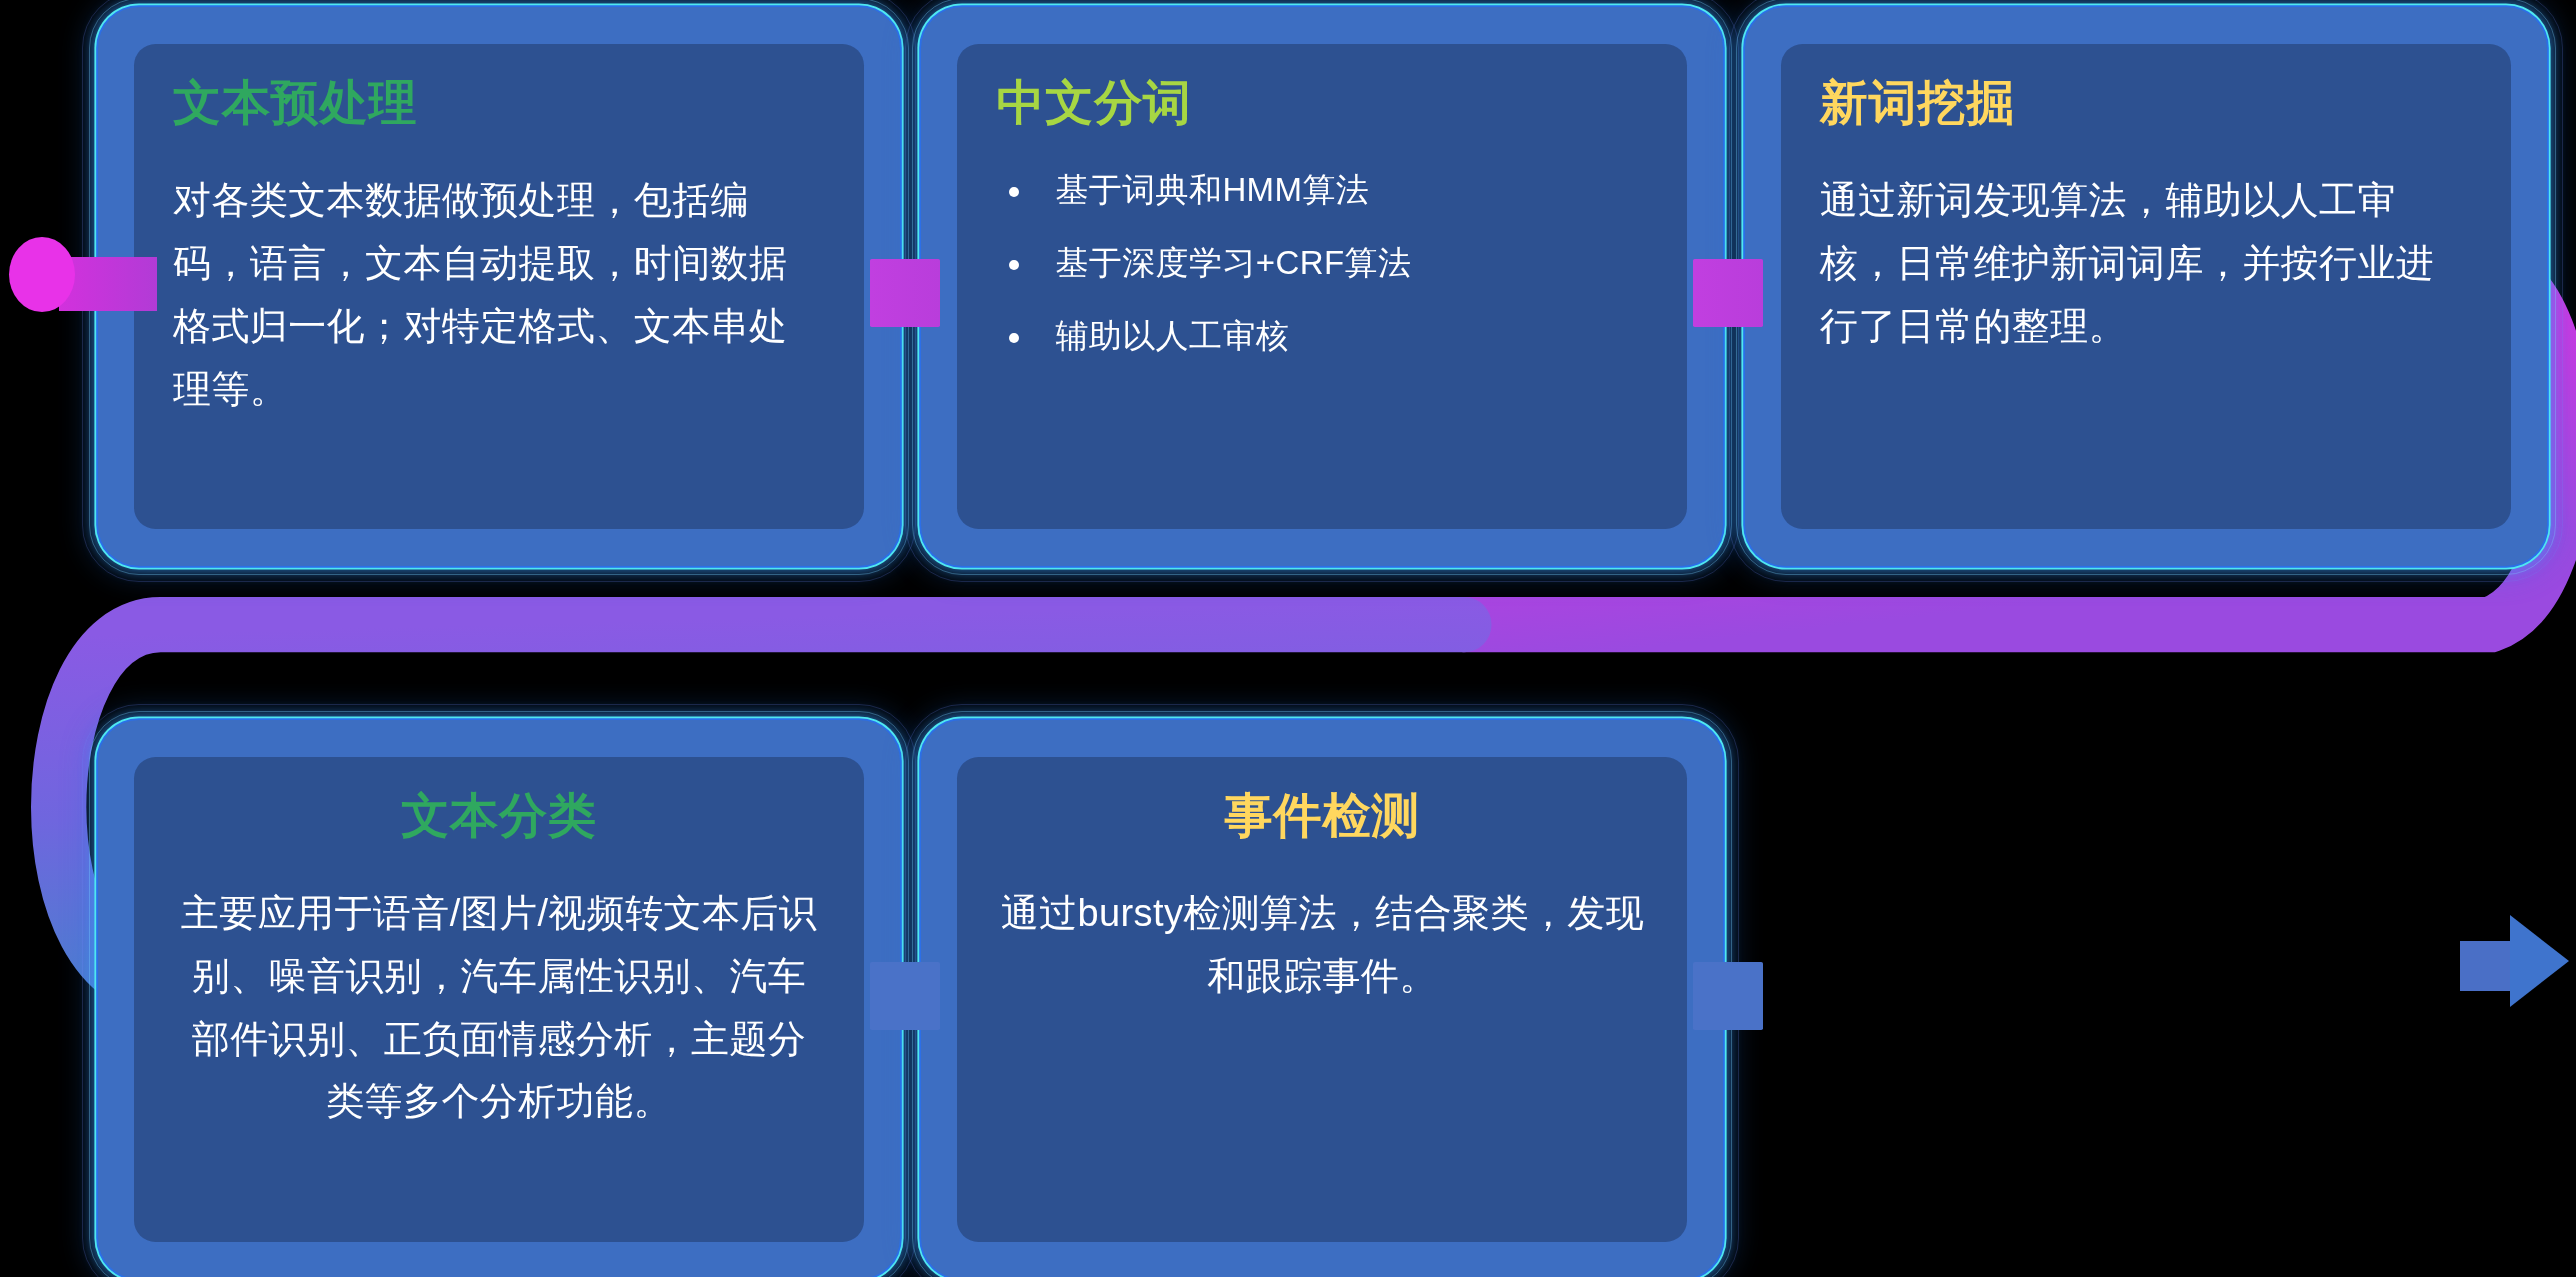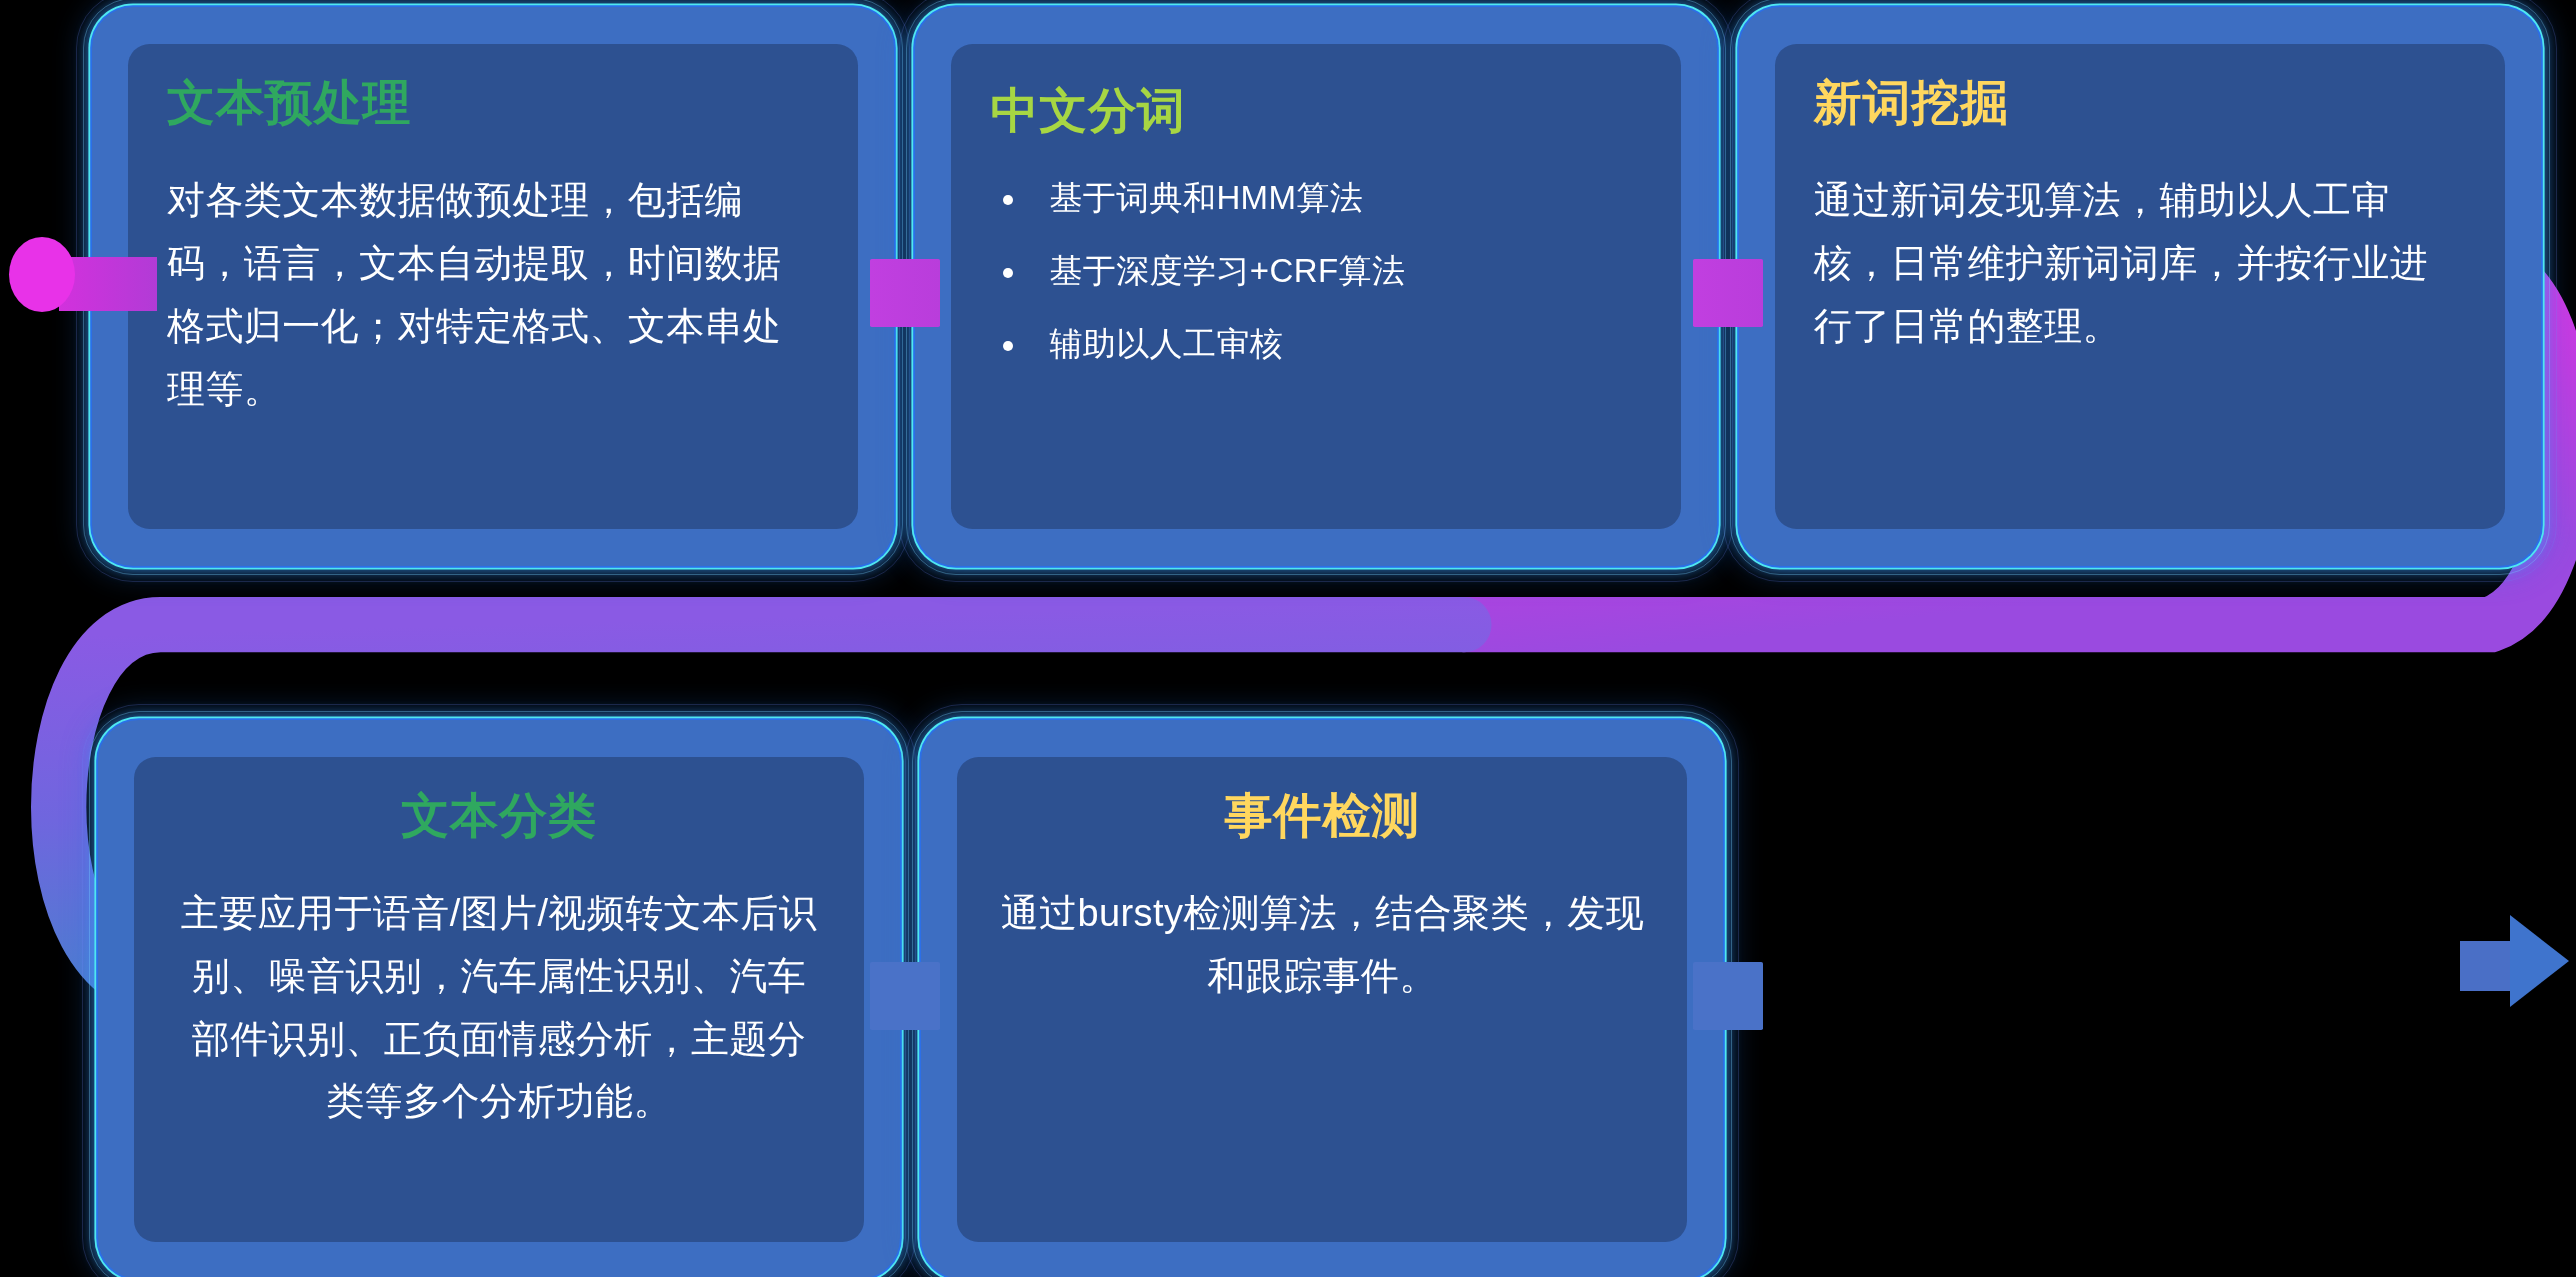--- a/index.html
+++ b/index.html
@@ -30,21 +30,21 @@
     z-index: 1;
     pointer-events: none;
   }
 
   
   .row {
     position: absolute;
     display: flex;
     z-index: 3;
   }
-  #row-top    { left: 92px; top: 7.1px;   }
+  #row-top    { left: 98px; top: 7.1px;   }
   #row-bottom { left: 98px; top: 720px; text-align: center; }
 
   
   .card-frame {
     position: relative;
     width: 802px;
     height: 559px;
     background: #3d6ec2;
     border-radius: 41px;
     box-shadow:
@@ -91,21 +91,21 @@
 
   .card-title {
     font-size: 48px;
     font-weight: bold;
     line-height: 1.05;
     letter-spacing: 0.9px;
     margin: 0 0 41px 0;
     white-space: nowrap;
   }
   .t-green  { color: #2fa85f; }
-  .t-lime   { color: #a7d643; margin-top: 8px; }
+  .t-lime   { color: #a7d643; }
   .t-yellow { color: #ffd75e; }
 
   .card-para {
     color: #ffffff;
     font-size: 38px;
     line-height: 1.65;
     margin: 0;
     letter-spacing: 0.4px;
   }
 

